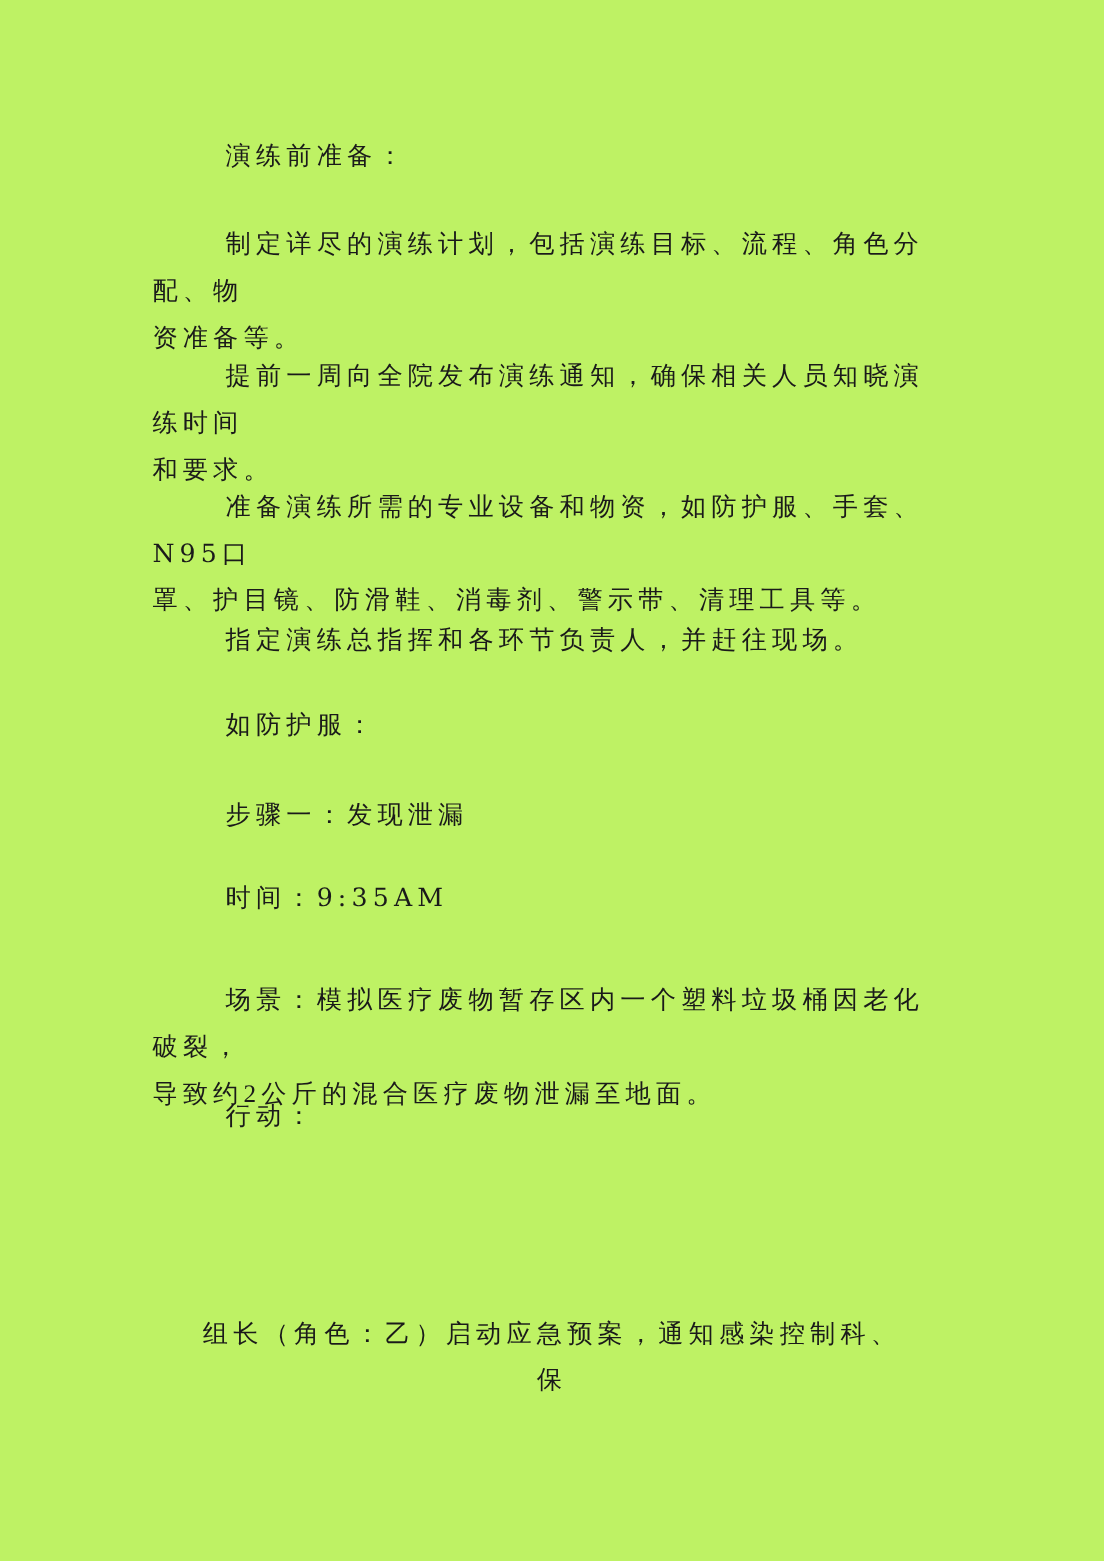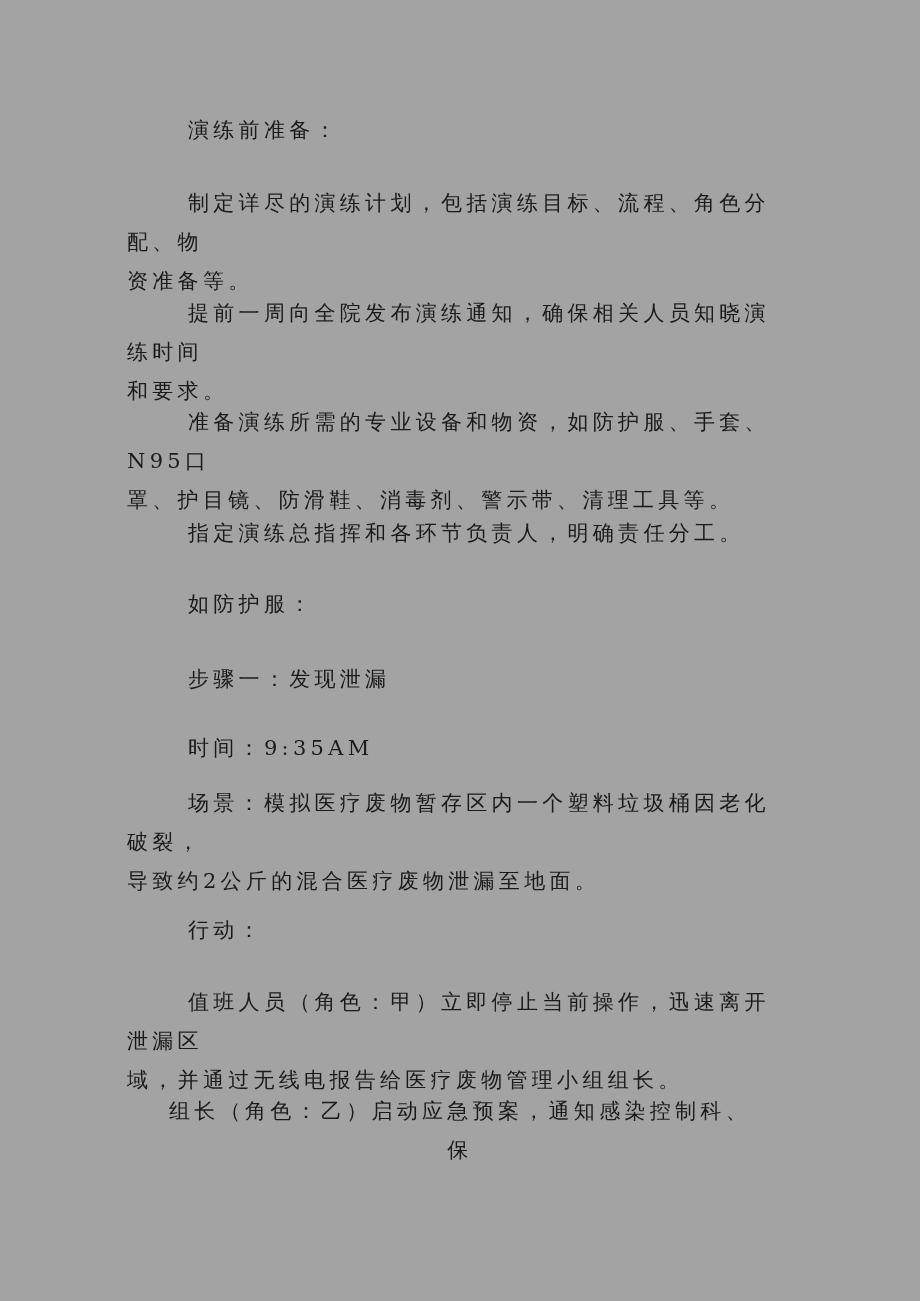--- a/index.html
+++ b/index.html
@@ -13,21 +13,21 @@
       position: relative;
       overflow: hidden;
       font-family: "DejaVu Serif", "Liberation Serif", serif;
       color: #1a1a1a;
     }
     .page {
       position: absolute;
       left: 0; top: 0;
       width: 920px;
       height: 1301px;
-      background: #a3a3a3;
+      background: #bef264;
     }
     .para {
       position: absolute;
       left: 127px;
       width: 664px;
       font-size: 21px;
       line-height: 39px;
       letter-spacing: 4.3px;
       margin: 0;
       white-space: normal;
@@ -60,31 +60,30 @@
 <div class="page">
 
   <p class="para" style="top:111px;"><span class="indent"></span><span>演练前准备：</span></p>
 
   <p class="para" style="top:184px;"><span class="indent"></span><span>制定详尽的演练计划，包括演练目标、流程、角色分配、物</span><br><span>资准备等。</span></p>
 
   <p class="para" style="top:294px;"><span class="indent"></span><span>提前一周向全院发布演练通知，确保相关人员知晓演练时间</span><br><span>和要求。</span></p>
 
   <p class="para" style="top:403px;"><span class="indent"></span><span>准备演练所需的专业设备和物资，如防护服、手套、N95口</span><br><span>罩、护目镜、防滑鞋、消毒剂、警示带、清理工具等。</span></p>
 
-  <p class="para" style="top:514px;"><span class="indent"></span><span>指定演练总指挥和各环节负责人，明确责任分工。</span></p>
+  <p class="para" style="top:514px;"><span class="indent"></span><span>指定演练总指挥和各环节负责人，并赶往现场。</span></p>
 
   <p class="para" style="top:585px;"><span class="indent"></span><span>如防护服：</span></p>
 
   <p class="para" style="top:660px;"><span class="indent"></span><span>步骤一：发现泄漏</span></p>
 
   <p class="para" style="top:729px;"><span class="indent"></span><span>时间：9:35AM</span></p>
 
-  <p class="para" style="top:784px;"><span class="indent"></span><span>场景：模拟医疗废物暂存区内一个塑料垃圾桶因老化破裂，</span><br><span>导致约2公斤的混合医疗废物泄漏至地面。</span></p>
+  <p class="para" style="top:814px;font-family:Liberation Serif, serif;"><span class="indent"></span><span>场景：模拟医疗废物暂存区内一个塑料垃圾桶因老化破裂，</span><br><span>导致约2公斤的混合医疗废物泄漏至地面。</span></p>
 
   <p class="para" style="top:911px;"><span class="indent"></span><span>行动：</span></p>
 
-  <p class="para" style="top:983px;"><span class="indent"></span><span>值班人员（角色：甲）立即停止当前操作，迅速离开泄漏区</span><br><span>域，并通过无线电报告给医疗废物管理小组组长。</span></p>
 
   <div class="centered" style="top:1092px;">
     <div>组长（角色：乙）启动应急预案，通知感染控制科、保</div>
   </div>
 
 </div>
 
 </body></html>

